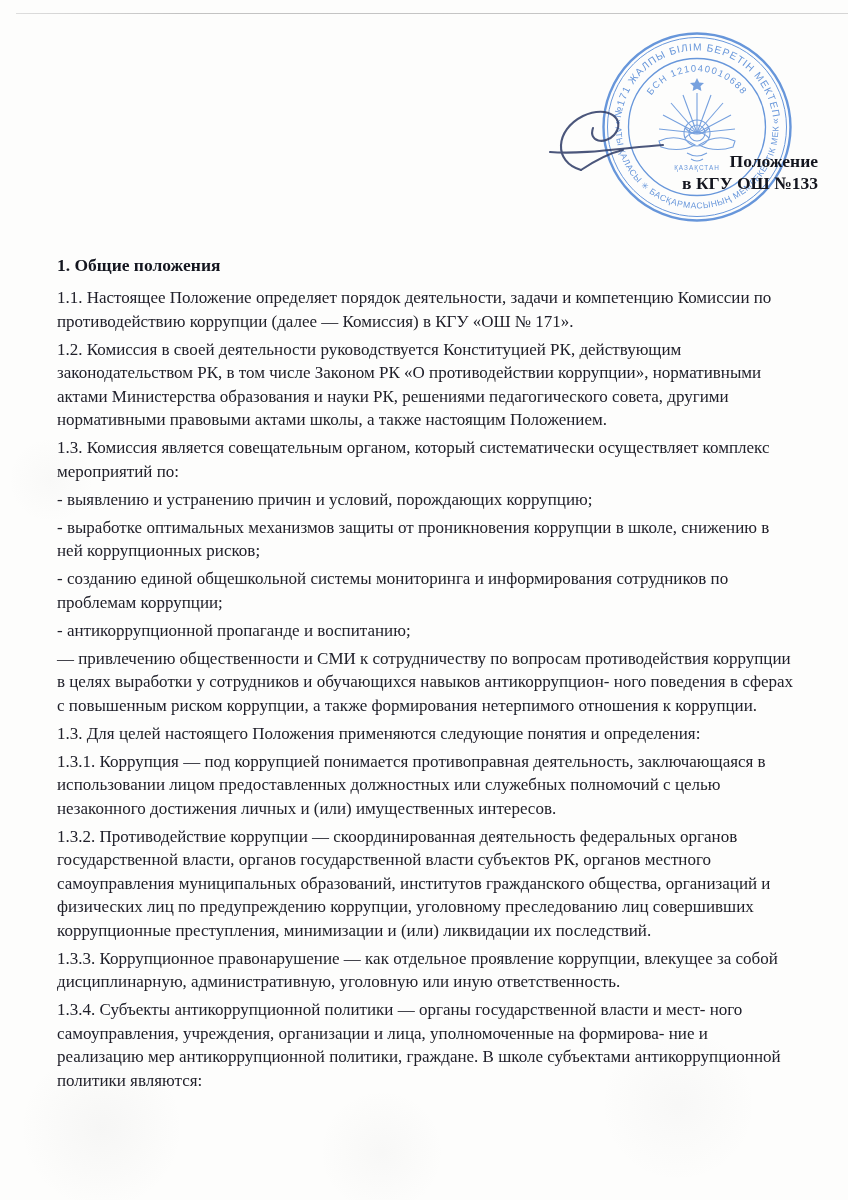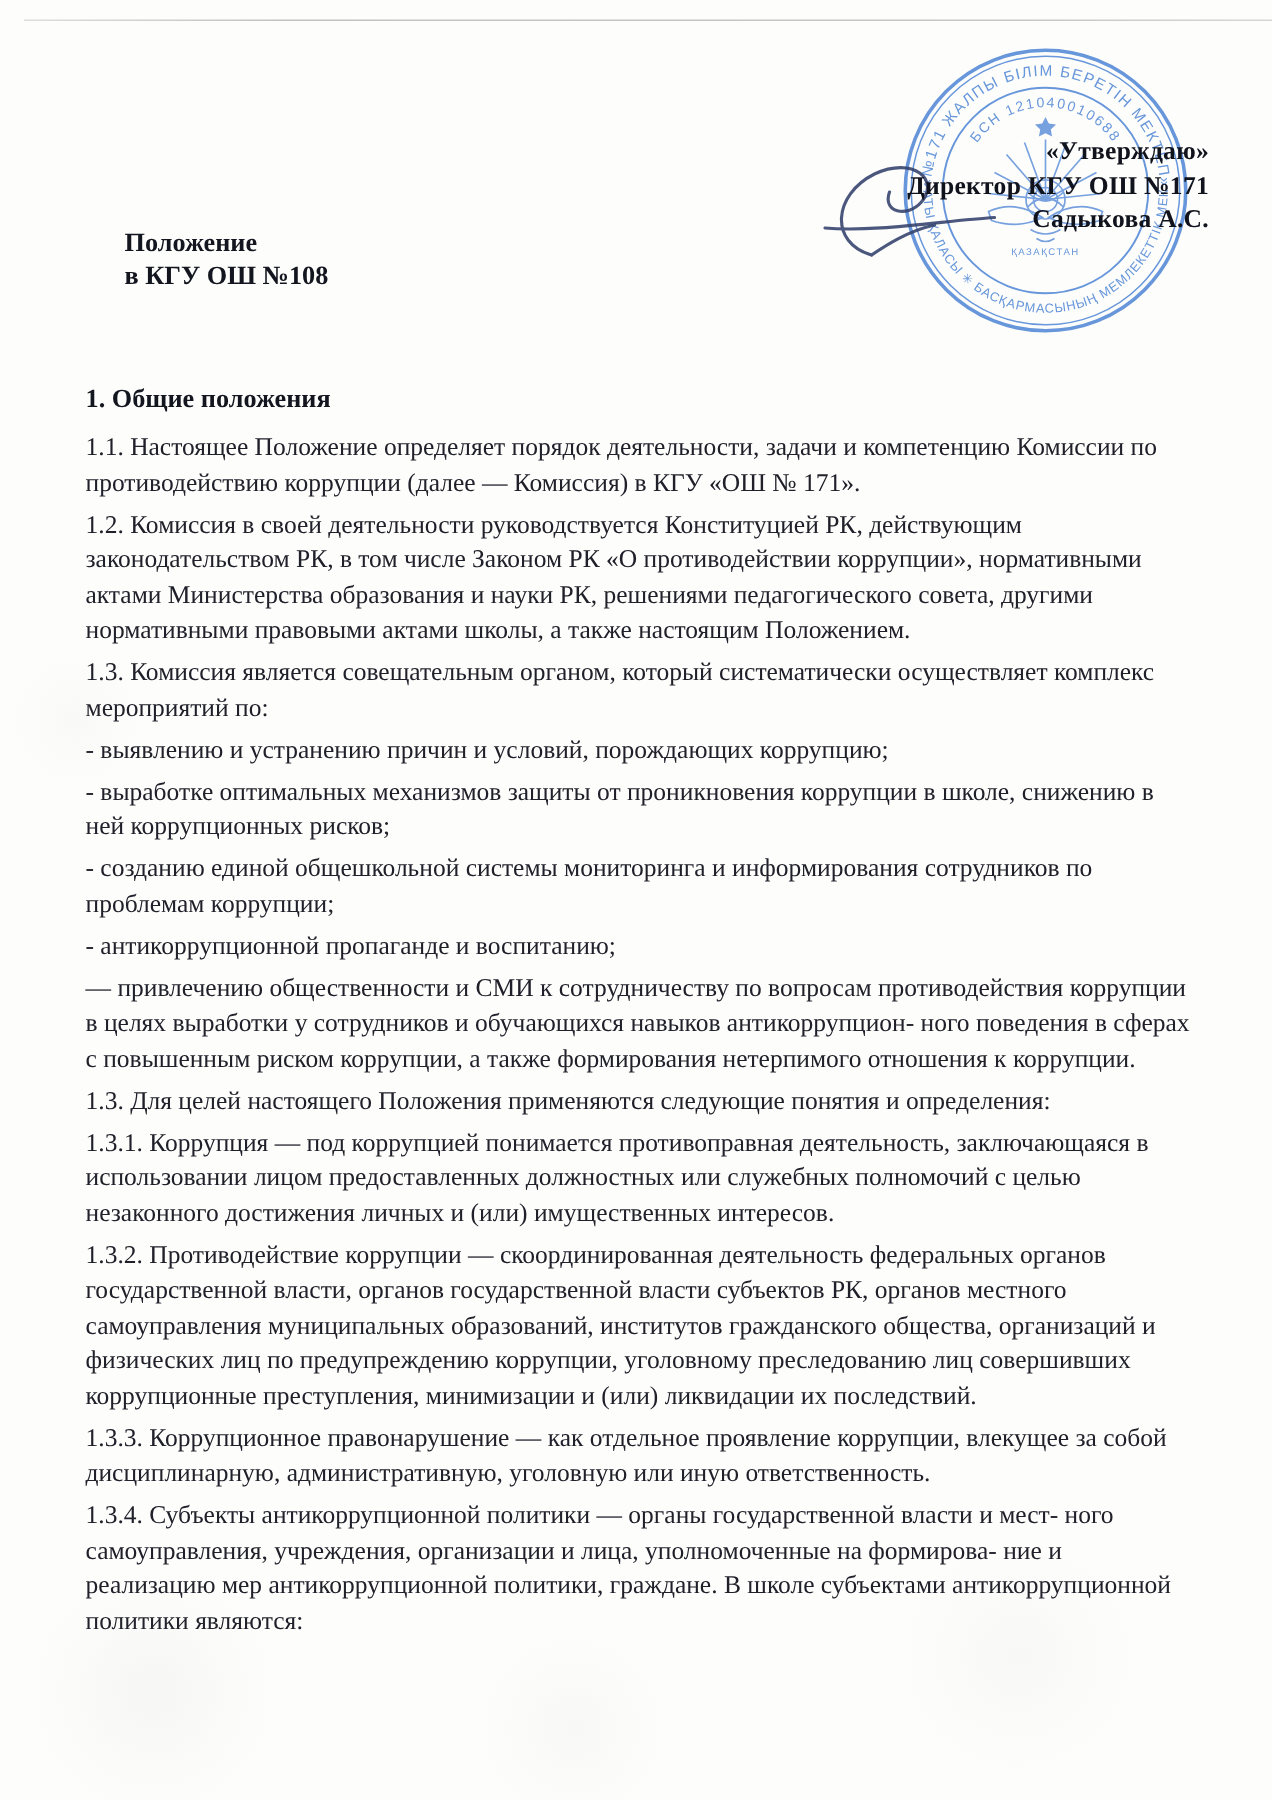--- a/index.html
+++ b/index.html
@@ -38,21 +38,21 @@
   }
   .approval{
     position:absolute;top:90px;right:42px;z-index:4;
     text-align:right;
     font-weight:bold;font-size:17px;line-height:22.5px;
     color:#10121c;
     letter-spacing:.2px;
   }
   .title{
     position:absolute;top:151px;left:83px;width:735px;z-index:2;
-    text-align:left;font-weight:bold;
+    text-align:right;font-weight:bold;
     font-size:17.5px;line-height:21.8px;
     color:#14161f;
   }
   .doc-body{
     position:absolute;top:253px;left:57px;width:737px;
     font-size:17px;line-height:23.5px;
     text-align:left;
   }
   .doc-body h2{
     font-size:17.5px;line-height:24px;margin:0 0 9px 0;
@@ -116,29 +116,24 @@
   </svg>
 
   <svg class="signature" viewBox="0 0 170 95">
     <g stroke="#33406a" stroke-width="2.1" fill="none" stroke-linecap="round" opacity=".88">
       <path d="M 46 78 C 18 70, 20 38, 48 24 C 74 12, 92 28, 79 43 C 70 53, 53 50, 58 36"></path>
       <path d="M 15 60 C 48 63, 95 55, 128 53"></path>
       <path d="M 46 78 C 55 72, 70 62, 88 58"></path>
     </g>
   </svg>
 
-  <div class="approval">
-    <div>«Утверждаю»</div>
-    <div>Директор КГУ ОШ №171</div>
-    <div>Садыкова А.С.</div>
-  </div>
 
   <div class="title">
     <div>Положение</div>
-    <div>в КГУ ОШ №108</div>
+    <div>в КГУ ОШ №133</div>
   </div>
 
   <div class="doc-body">
     <h2>1. Общие положения</h2>
     <p>1.1.   Настоящее Положение определяет порядок деятельности, задачи и компетенцию Комиссии по противодействию коррупции  (далее — Комиссия) в КГУ  «ОШ № 171».</p>
     <p>1.2.   Комиссия в своей деятельности руководствуется Конституцией РК, действующим законодательством РК, в том числе Законом РК  «О противодействии коррупции», нормативными актами Министерства образования и науки РК,  решениями педагогического совета, другими нормативными правовыми актами школы, а также настоящим Положением.</p>
     <p>1.3.    Комиссия является совещательным органом, который систематически осуществляет комплекс мероприятий по:</p>
     <p>- выявлению и устранению причин и условий, порождающих коррупцию;</p>
     <p>- выработке оптимальных механизмов защиты от проникновения коррупции в школе, снижению в ней коррупционных рисков;</p>
     <p>- созданию единой общешкольной системы мониторинга и информирования сотрудников по проблемам коррупции;</p>

